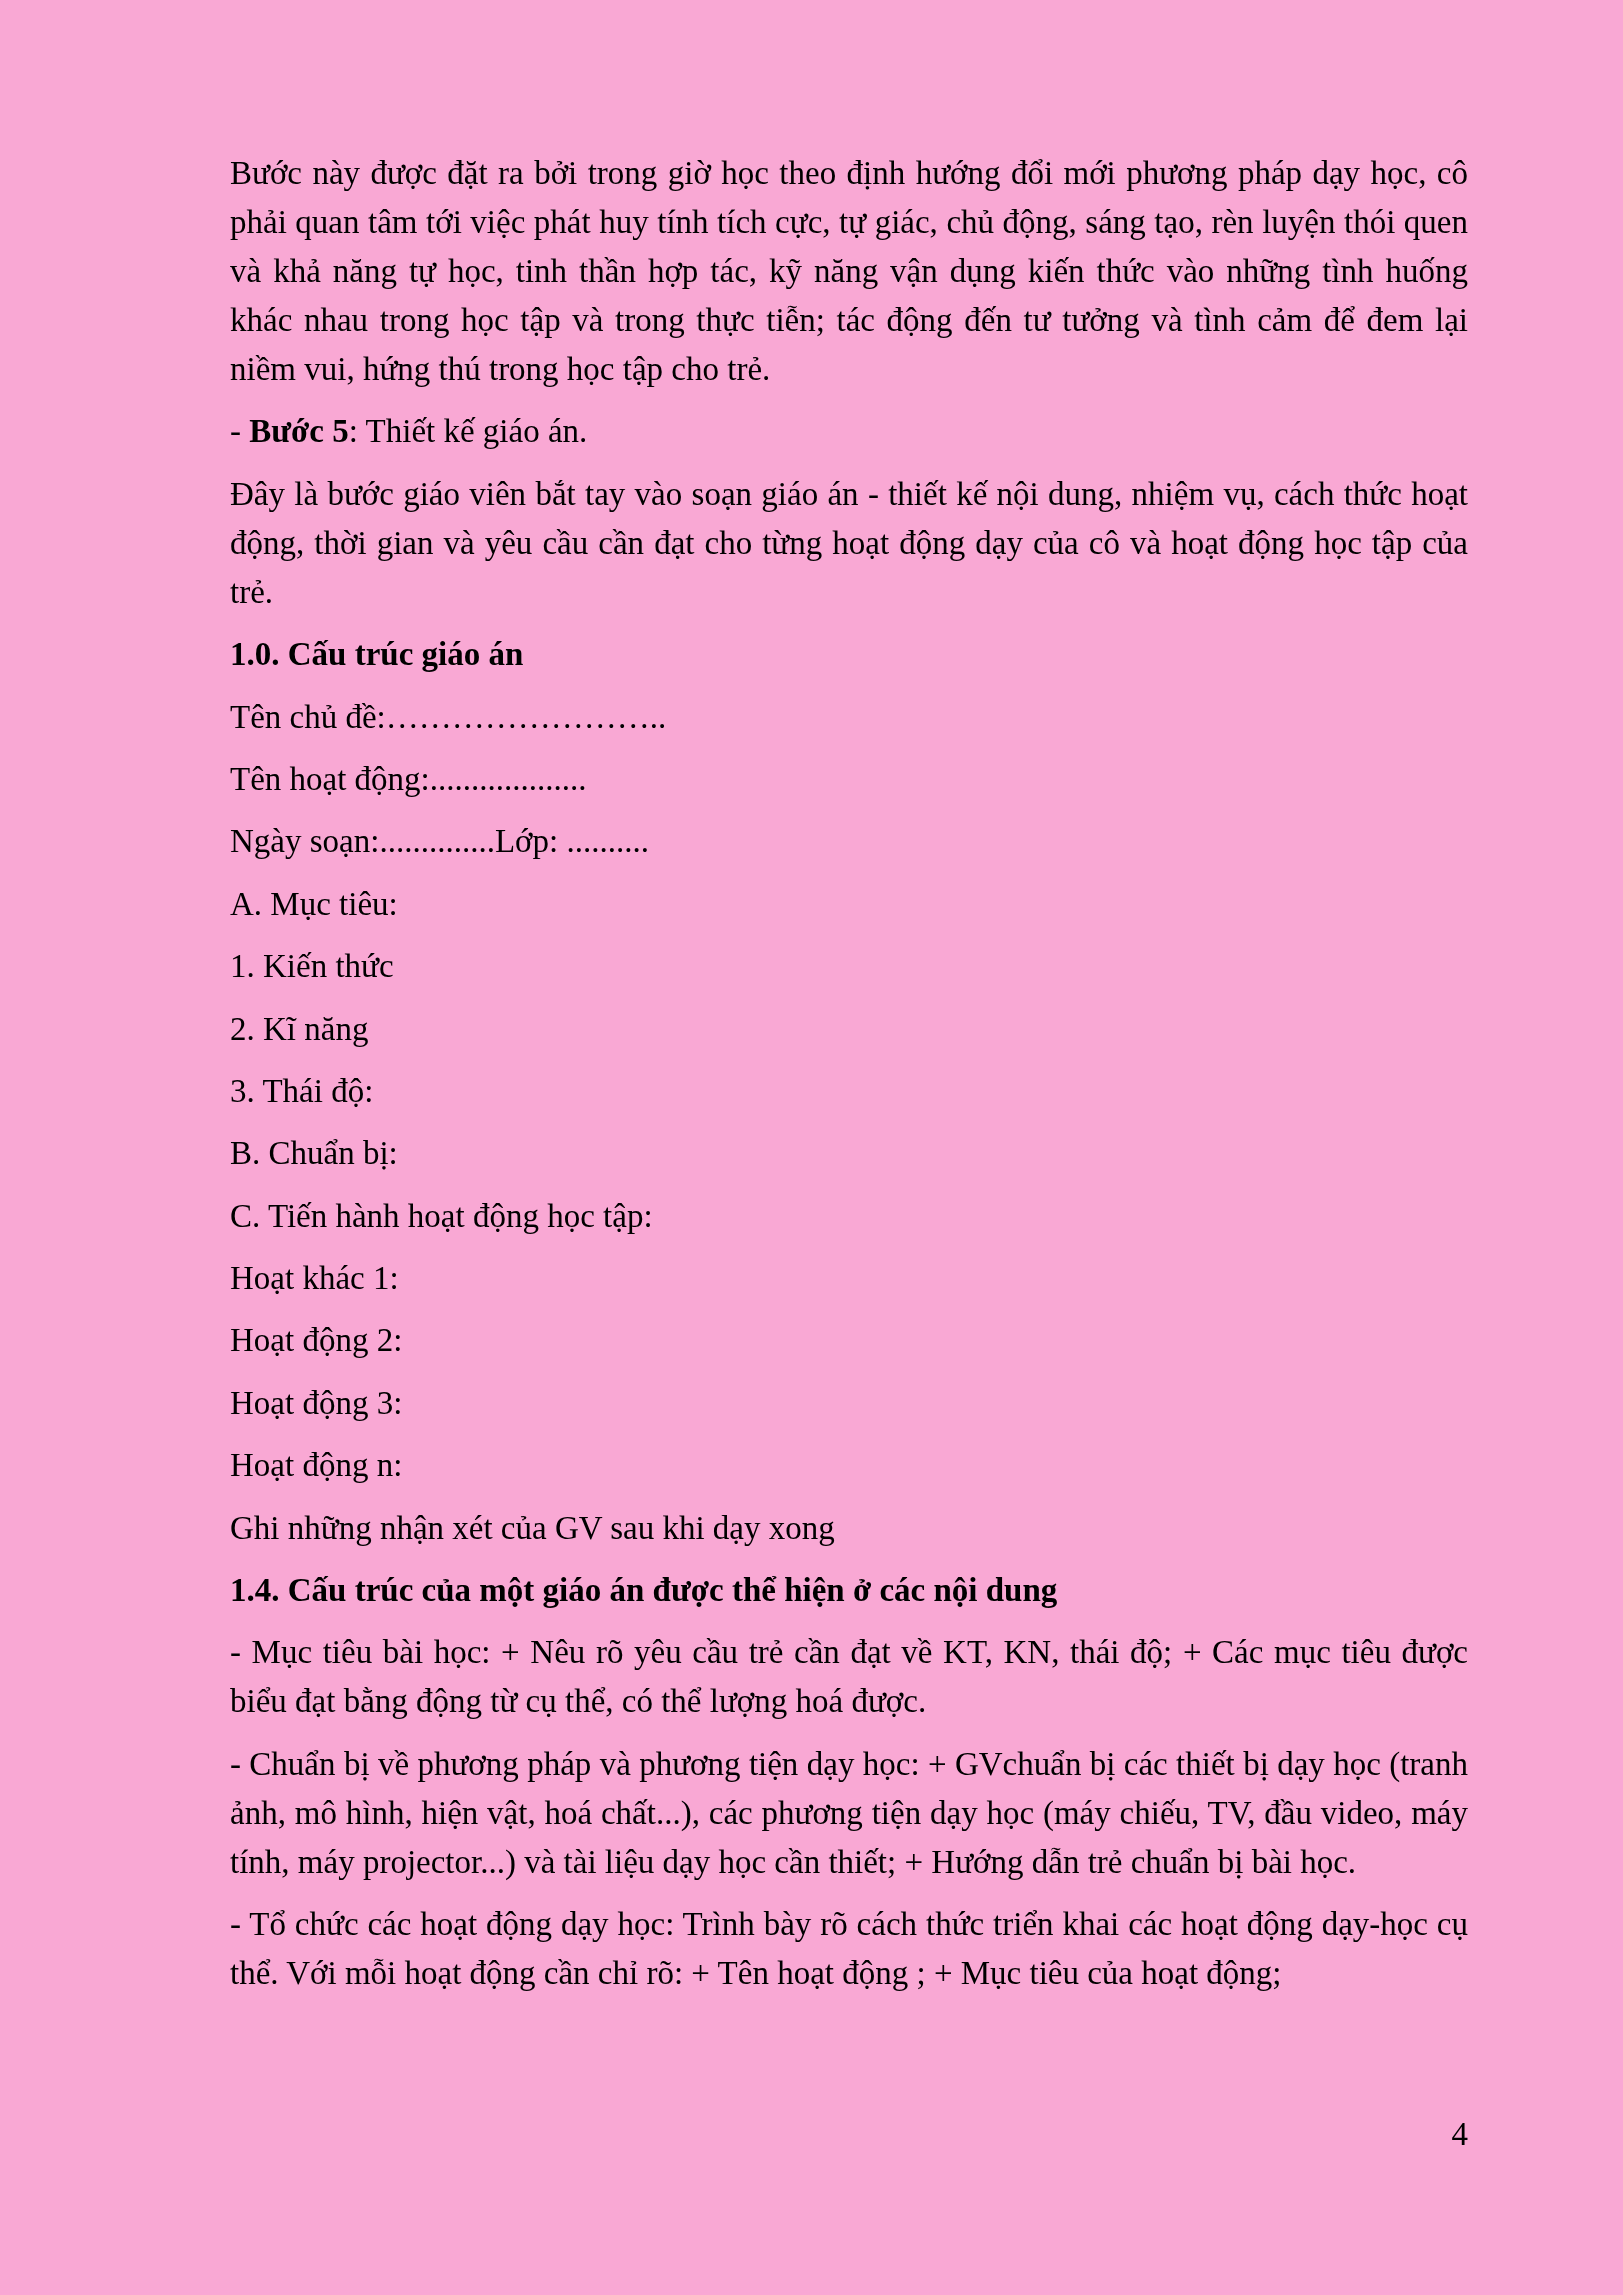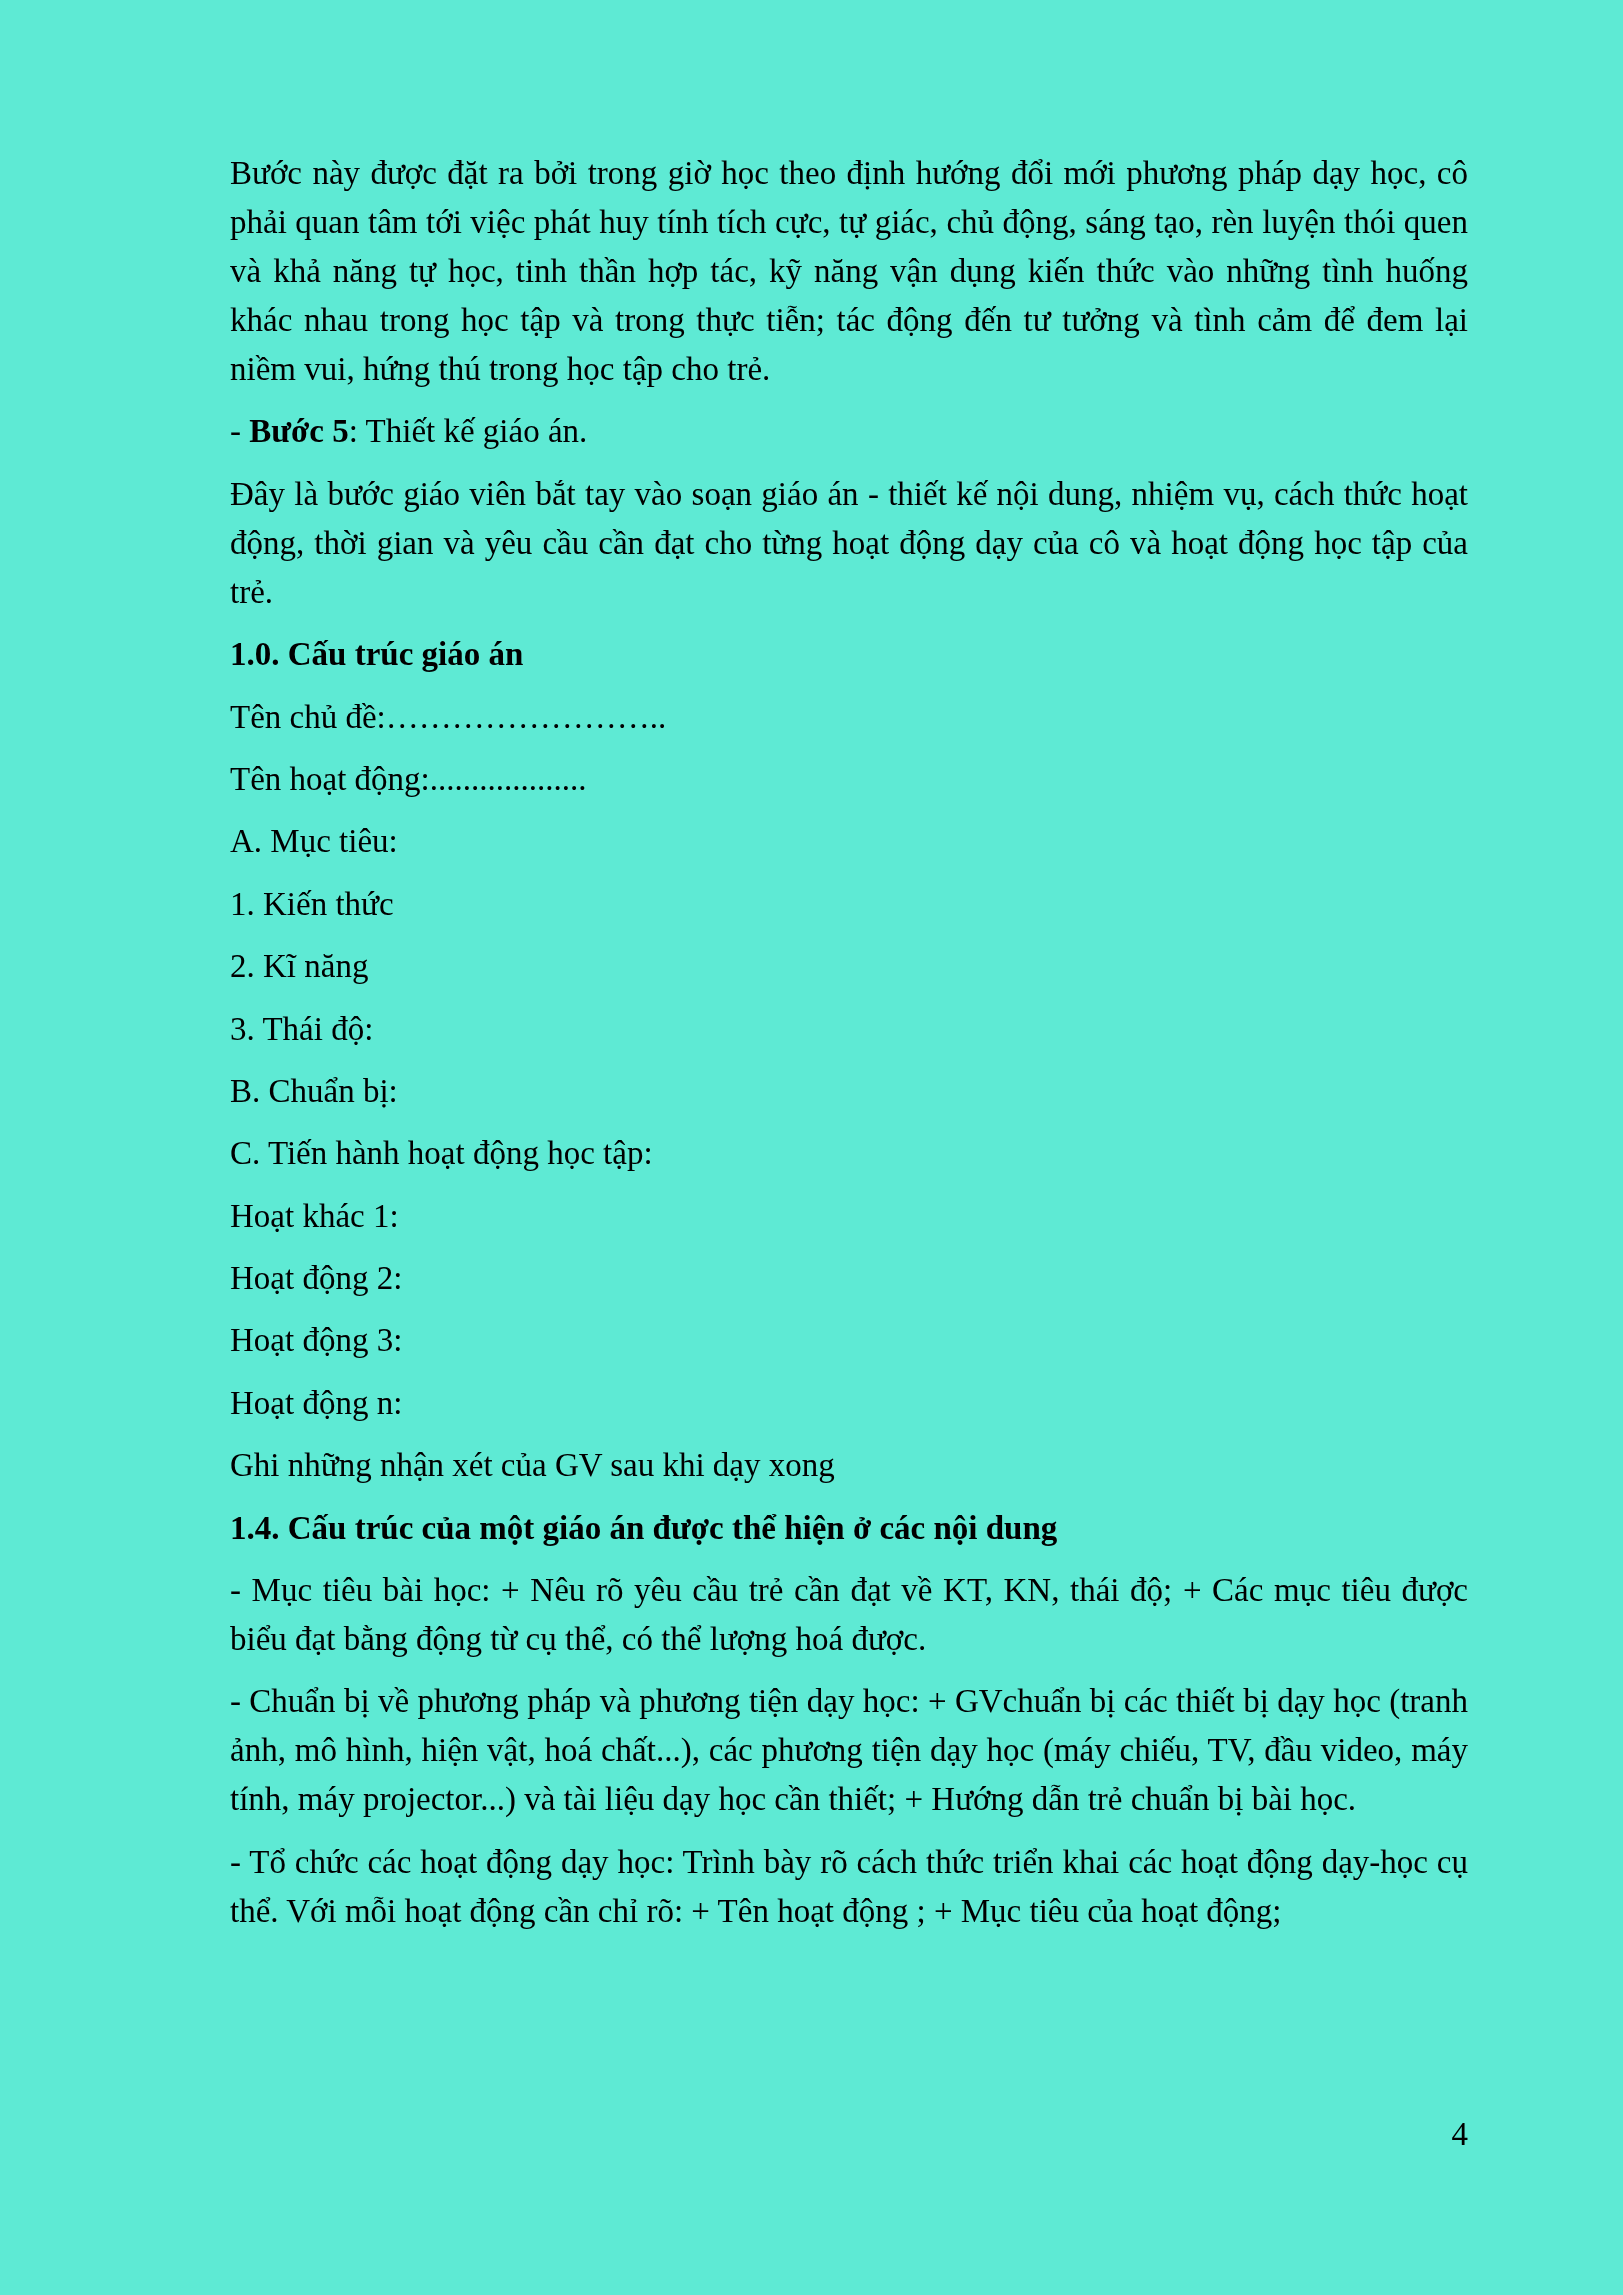--- a/index.html
+++ b/index.html
@@ -4,21 +4,21 @@
 <style>
   html, body {
     margin: 0;
     padding: 0;
     background: #ffffff;
   }
   .page {
     position: relative;
     width: 1623px;
     height: 2295px;
-    background: #5eead4;
+    background: #f9a8d4;
     color: #000000;
     font-family: "Liberation Serif", "DejaVu Serif", serif;
     overflow: hidden;
   }
   .content {
     position: absolute;
     left: 230px;
     top: 149px;
     width: 1238px;
   }
@@ -56,20 +56,21 @@
     <p><span>- </span><span class="bold">Bước 5</span><span>: Thiết kế giáo án.</span></p>
 
     <p>Đây là bước giáo viên bắt tay vào soạn giáo án - thiết kế nội dung, nhiệm vụ, cách thức hoạt động, thời gian và yêu cầu cần đạt cho từng hoạt động dạy của cô và hoạt động học tập của trẻ.</p>
 
     <p class="heading">1.0. Cấu trúc giáo án</p>
 
     <p>Tên chủ đề:……………………..</p>
 
     <p>Tên hoạt động:...................</p>
 
+    <p>Ngày soạn:..............Lớp: ..........</p>
 
     <p>A. Mục tiêu:</p>
 
     <p>1. Kiến thức</p>
 
     <p>2. Kĩ năng</p>
 
     <p>3. Thái độ:</p>
 
     <p>B. Chuẩn bị:</p>

